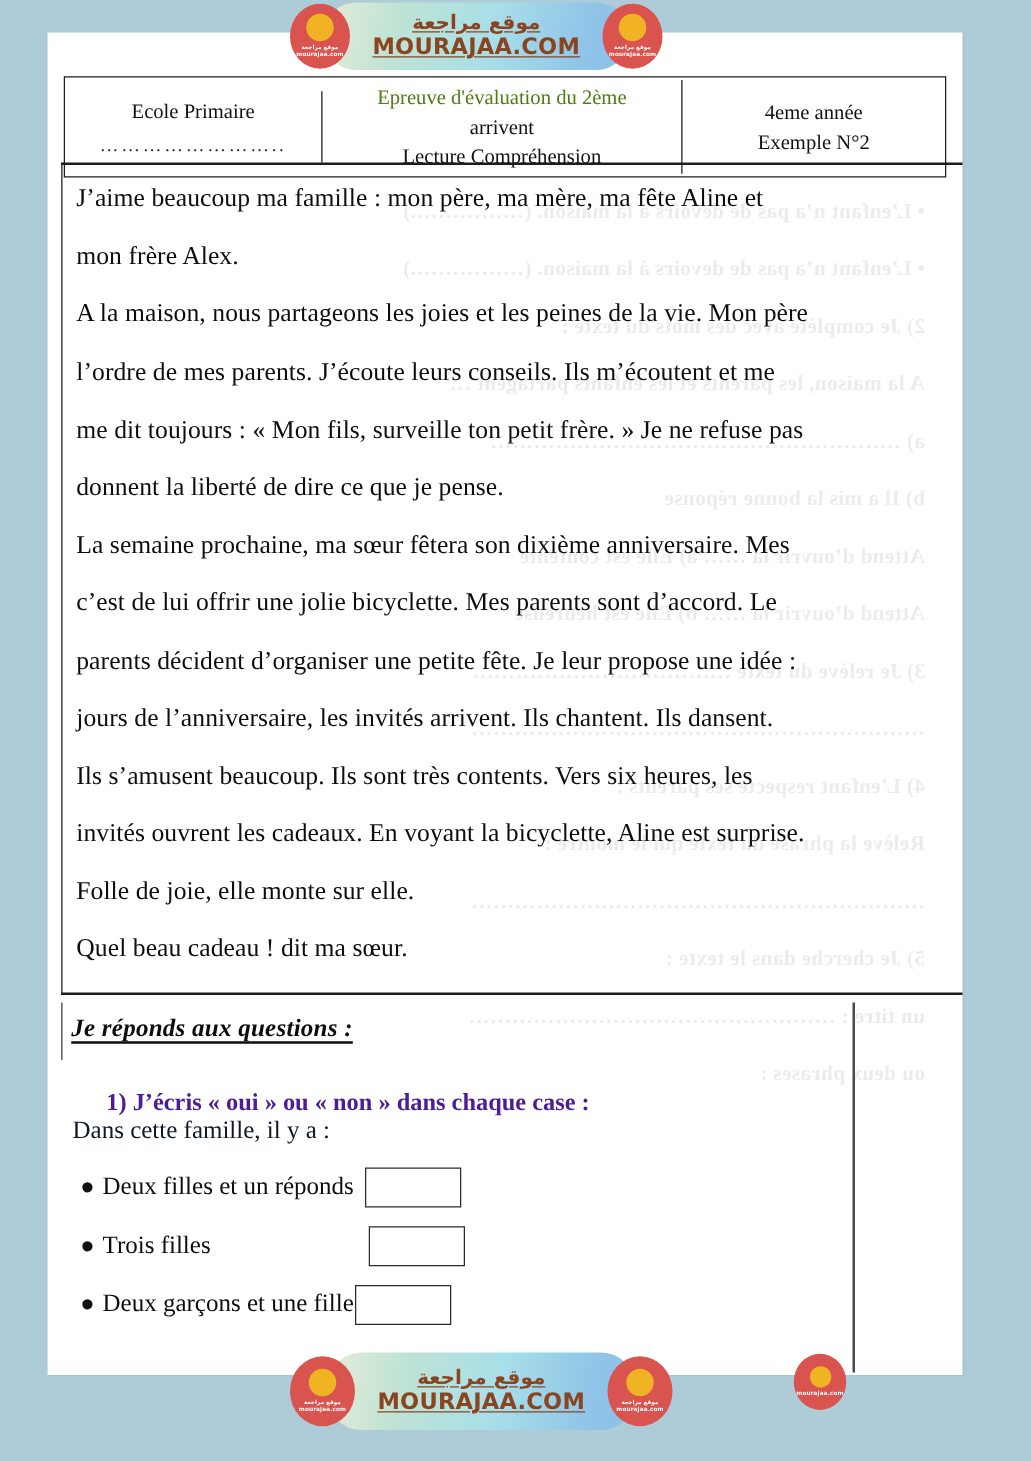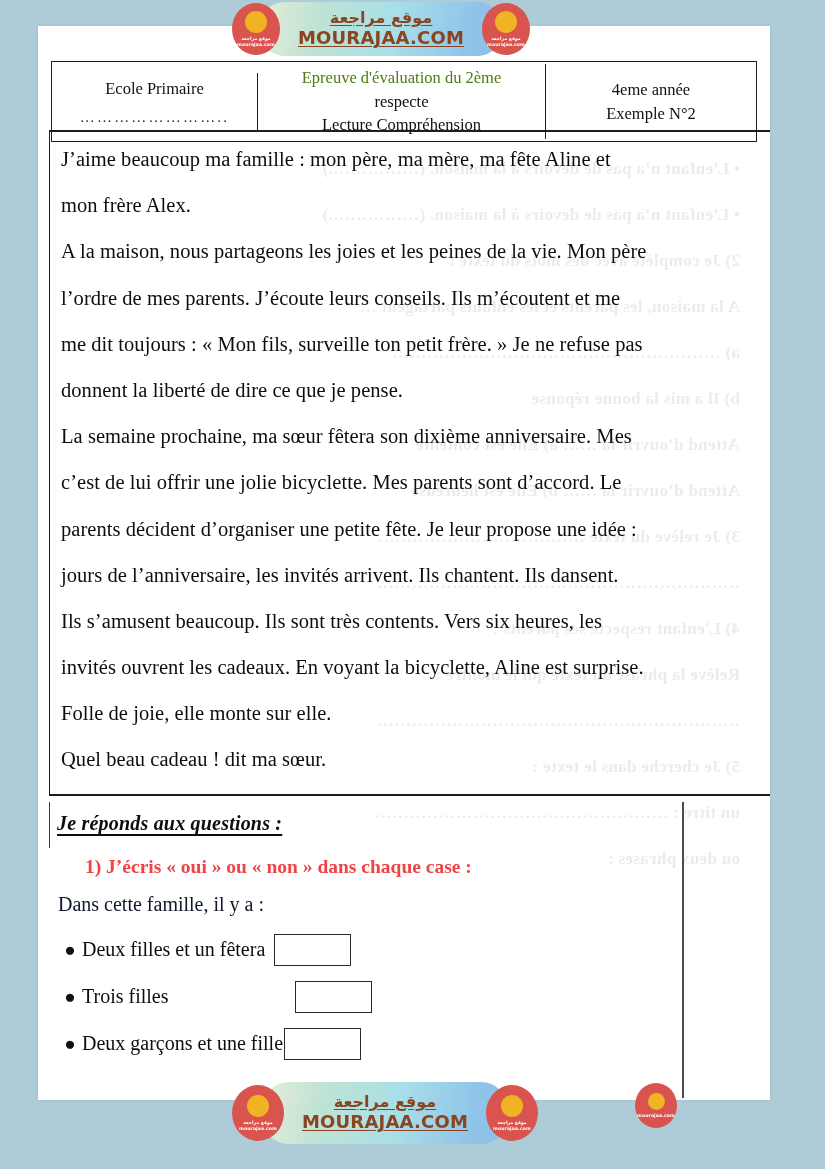--- a/index.html
+++ b/index.html
@@ -131,24 +131,24 @@
     font-weight: bold;
     font-style: italic;
     text-decoration: underline;
     text-underline-offset: 4px;
     color: #0d0d0d;
     letter-spacing: .2px;
   }
   #q1-prompt {
     position: absolute;
     left: 36px;
-    top: 58px;
+    top: 74px;
     font-size: 19.5px;
     font-weight: bold;
-    color: #ef4444;
+    color: #4c1d95;
   }
   #q1-lead {
     position: absolute;
     left: 9px;
     top: 95px;
     font-size: 20px;
     color: #0f172a;
   }
   #q1-options {
     position: absolute;
@@ -302,21 +302,21 @@
     <div>ou deux phrases :</div>
   </div>
 
   <div id="header-table">
     <div class="hcell" id="hcell-school">
       <div>Ecole Primaire</div>
       <div class="dots">……………………..</div>
     </div>
     <div class="hcell" id="hcell-exam">
       <div class="faded">Epreuve d'évaluation du 2ème</div>
-      <div>respecte</div>
+      <div>arrivent</div>
       <div>Lecture Compréhension</div>
     </div>
     <div class="hcell" id="hcell-class">
       <div>4eme année</div>
       <div>Exemple N°2</div>
     </div>
   </div>
 
   <div id="passage-box">
     <div class="pline">J’aime beaucoup ma famille : mon père, ma mère, ma fête Aline et</div>
@@ -339,21 +339,21 @@
     <div id="q-leftrule"></div>
     <div id="q-divider"></div>
 
     <div id="q-heading">Je réponds aux questions :</div>
     <div id="q1-prompt">1) J’écris « oui » ou « non » dans chaque case :</div>
     <div id="q1-lead">Dans cette famille, il y a :</div>
 
     <div id="q1-options">
       <div class="opt-row row-1">
         <span class="bullet">●</span>
-        <span class="opt-label">Deux filles et un fêtera</span>
+        <span class="opt-label">Deux filles et un réponds</span>
         <span class="answer-box"></span>
       </div>
       <div class="opt-row row-2">
         <span class="bullet">●</span>
         <span class="opt-label">Trois filles</span>
         <span class="answer-box"></span>
       </div>
       <div class="opt-row row-3">
         <span class="bullet">●</span>
         <span class="opt-label">Deux garçons et une fille</span>

